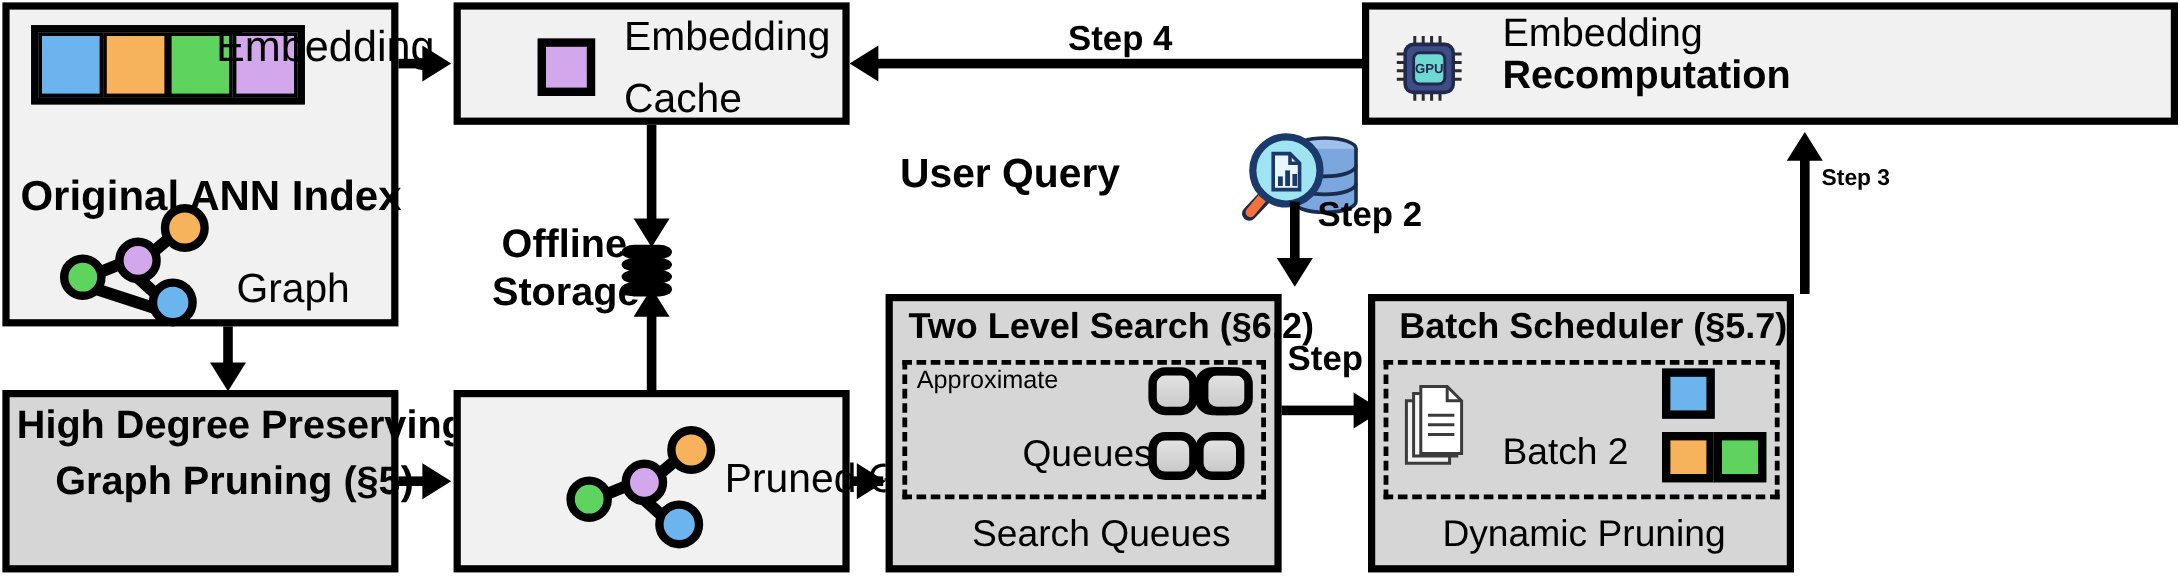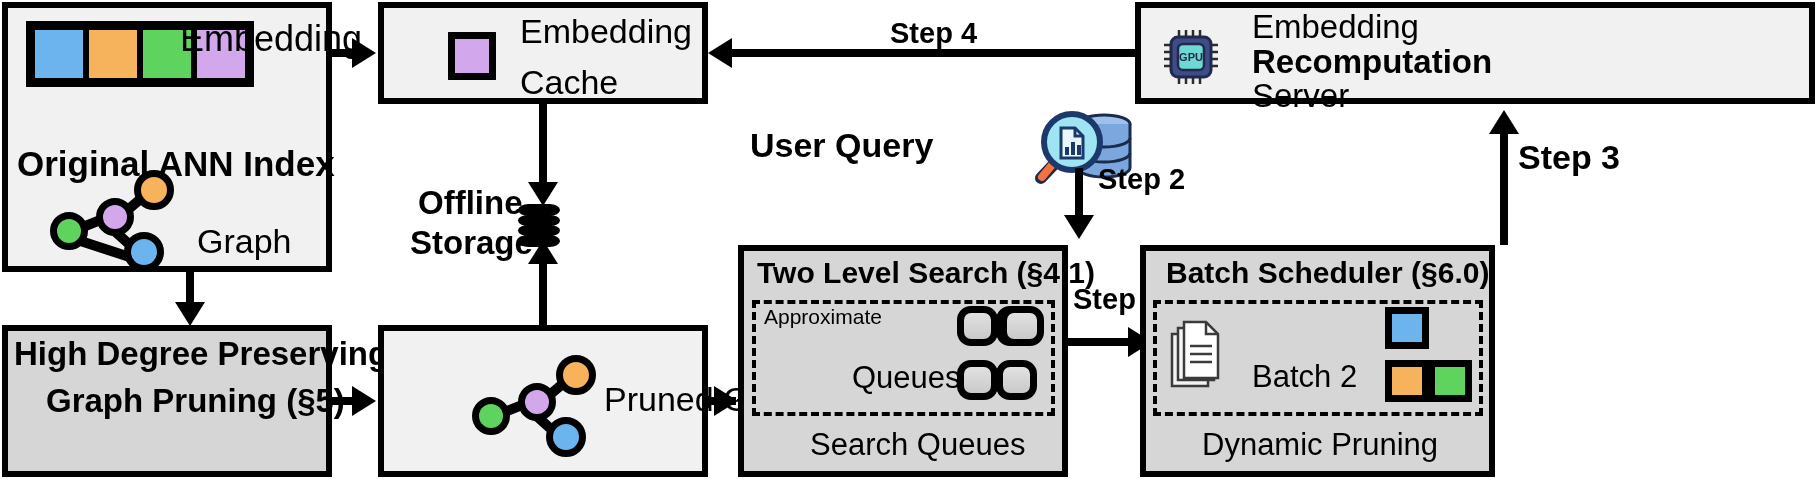--- a/index.html
+++ b/index.html
@@ -141,37 +141,37 @@
     <rect x="35" y="49" width="4" height="8" fill="#1b3a6b"></rect>
     <rect x="41" y="44" width="4" height="13" fill="#1b3a6b"></rect>
     <rect x="47" y="47" width="4" height="10" fill="#1b3a6b"></rect>
   </svg>
 
   <div class="ln" style="left:1075px;top:168px;width:8px;height:52px;"></div>
   <div class="ah ah-d" style="left:1064px;top:215px;"></div>
   <div class="lbl bold" style="left:1098px;top:163px;font-size:29px;">Step 2</div>
 
   <div class="box gray" style="left:738px;top:245px;width:330px;height:232px;"></div>
-  <div class="lbl bold" style="left:757px;top:256px;font-size:30px;">Two Level Search (§4.1)</div>
+  <div class="lbl bold" style="left:757px;top:256px;font-size:30px;">Two Level Search (§6.2)</div>
   <div class="dashed" style="left:752px;top:300px;width:303px;height:116px;"></div>
   <div class="lbl" style="left:764px;top:305px;font-size:21px;">Approximate</div>
   <div class="slot" style="left:957px;top:306px;width:41px;height:40px;"></div>
   <div class="slot" style="left:996px;top:306px;width:41px;height:40px;"></div>
   <div class="slot" style="left:1000px;top:306px;width:44px;height:40px;"></div>
   <div class="lbl" style="left:852px;top:360px;font-size:31px;">Queues</div>
   <div class="slot" style="left:957px;top:360px;width:41px;height:40px;"></div>
   <div class="slot" style="left:996px;top:360px;width:41px;height:40px;"></div>
   <div class="lbl" style="left:810px;top:427px;font-size:31px;">Search Queues</div>
 
   <div class="ln" style="left:1068px;top:338px;width:76px;height:8px;"></div>
   <div class="ah ah-r" style="left:1128px;top:327px;"></div>
   <div class="lbl bold" style="left:1073px;top:283px;font-size:29px;">Step 2</div>
 
   <div class="box gray" style="left:1140px;top:245px;width:355px;height:232px;"></div>
-  <div class="lbl bold" style="left:1166px;top:256px;font-size:30px;">Batch Scheduler (§6.0)</div>
+  <div class="lbl bold" style="left:1166px;top:256px;font-size:30px;">Batch Scheduler (§5.7)</div>
   <div class="dashed" style="left:1153px;top:300px;width:330px;height:116px;"></div>
 
   <svg style="position:absolute;left:1168px;top:320px;" width="52" height="70" viewBox="0 0 52 70">
     <path d="M4 14 h24 l12 12 v40 h-36 z" fill="#f3f3f3" stroke="#3b3b3b" stroke-width="2.5"></path>
     <path d="M10 8 h24 l12 12 v40 h-36 z" fill="#f6f6f6" stroke="#3b3b3b" stroke-width="2.5"></path>
     <path d="M16 2 h22 l12 12 v44 h-34 z" fill="#ffffff" stroke="#3b3b3b" stroke-width="2.5"></path>
     <path d="M38 2 v12 h12" fill="none" stroke="#3b3b3b" stroke-width="2.5"></path>
     <line x1="22" y1="26" x2="44" y2="26" stroke="#3b3b3b" stroke-width="2.5"></line>
     <line x1="22" y1="34" x2="44" y2="34" stroke="#3b3b3b" stroke-width="2.5"></line>
     <line x1="22" y1="42" x2="44" y2="42" stroke="#3b3b3b" stroke-width="2.5"></line>
@@ -180,21 +180,21 @@
   <div class="sq" style="left:1385px;top:307px;width:44px;height:42px;background:#6cb4ee;"></div>
 
   <div class="lbl" style="left:1252px;top:359px;font-size:31px;">Batch 2</div>
   <div class="sq" style="left:1385px;top:360px;width:44px;height:42px;background:#f7b25c;"></div>
   <div class="sq" style="left:1428px;top:360px;width:44px;height:42px;background:#5ed45e;"></div>
 
   <div class="lbl" style="left:1202px;top:427px;font-size:31px;">Dynamic Pruning</div>
 
   <div class="ln" style="left:1500px;top:130px;width:8px;height:115px;"></div>
   <div class="ah ah-u" style="left:1489px;top:110px;"></div>
-  <div class="lbl bold" style="left:1518px;top:138px;font-size:34px;">Step 3</div>
+  <div class="lbl bold" style="left:1518px;top:138px;font-size:19px;">Step 3</div>
 
   <div class="box" style="left:1135px;top:2px;width:680px;height:102px;"></div>
   <svg style="position:absolute;left:1162px;top:28px;" width="58" height="58" viewBox="0 0 58 58">
     <g stroke="#2b2b2b" stroke-width="2.5">
       <line x1="17" y1="2" x2="17" y2="10"></line>
         <line x1="24" y1="2" x2="24" y2="10"></line>
       <line x1="31" y1="2" x2="31" y2="10"></line>
         <line x1="38" y1="2" x2="38" y2="10"></line>
       <line x1="17" y1="48" x2="17" y2="56"></line>
         <line x1="24" y1="48" x2="24" y2="56"></line>
@@ -208,19 +208,18 @@
         <line x1="48" y1="24" x2="56" y2="24"></line>
       <line x1="48" y1="31" x2="56" y2="31"></line>
         <line x1="48" y1="38" x2="56" y2="38"></line>
     </g>
     <rect x="9" y="9" width="40" height="40" rx="7" fill="#3f4d87" stroke="#23284d" stroke-width="3"></rect>
     <rect x="16" y="16" width="26" height="26" rx="5" fill="#6ed8d2" stroke="#23284d" stroke-width="2.5"></rect>
     <text x="29" y="33" text-anchor="middle" font-family="Liberation Sans, sans-serif" font-size="11" font-weight="bold" fill="#23284d">GPU</text>
   </svg>
   <div class="lbl" style="left:1252px;top:8px;font-size:33px;">Embedding</div>
   <div class="lbl" style="left:1252px;top:43px;font-size:33px;font-weight:bold;">Recomputation</div>
-  <div class="lbl" style="left:1252px;top:77px;font-size:33px;">Server</div>
 
   <div class="ln" style="left:730px;top:49px;width:408px;height:8px;"></div>
   <div class="ah ah-l" style="left:708px;top:38px;"></div>
   <div class="lbl bold" style="left:890px;top:17px;font-size:29px;">Step 4</div>
 
 </div>
 
 </body></html>

